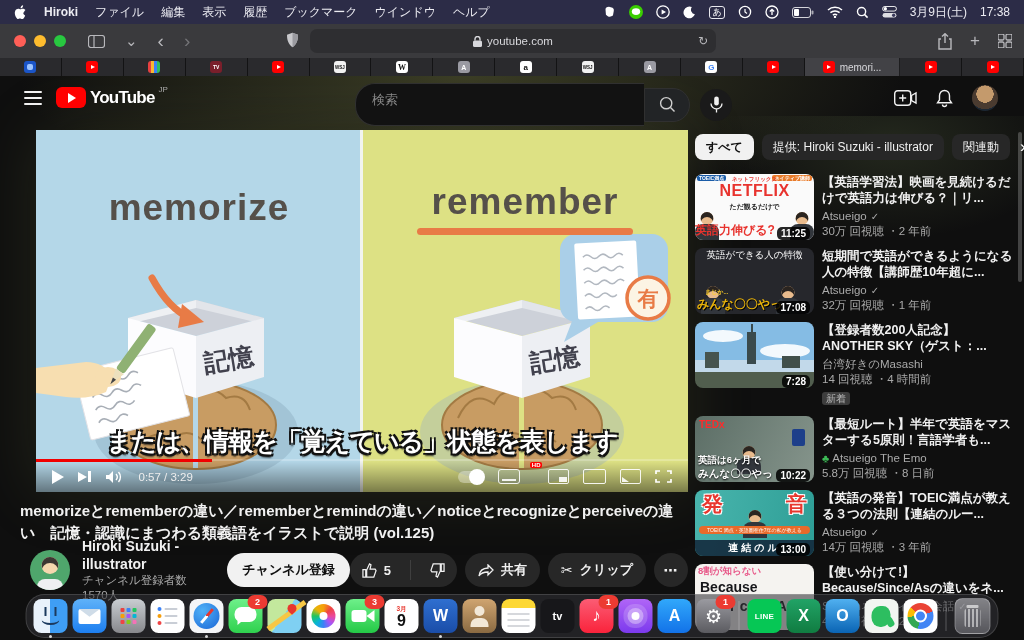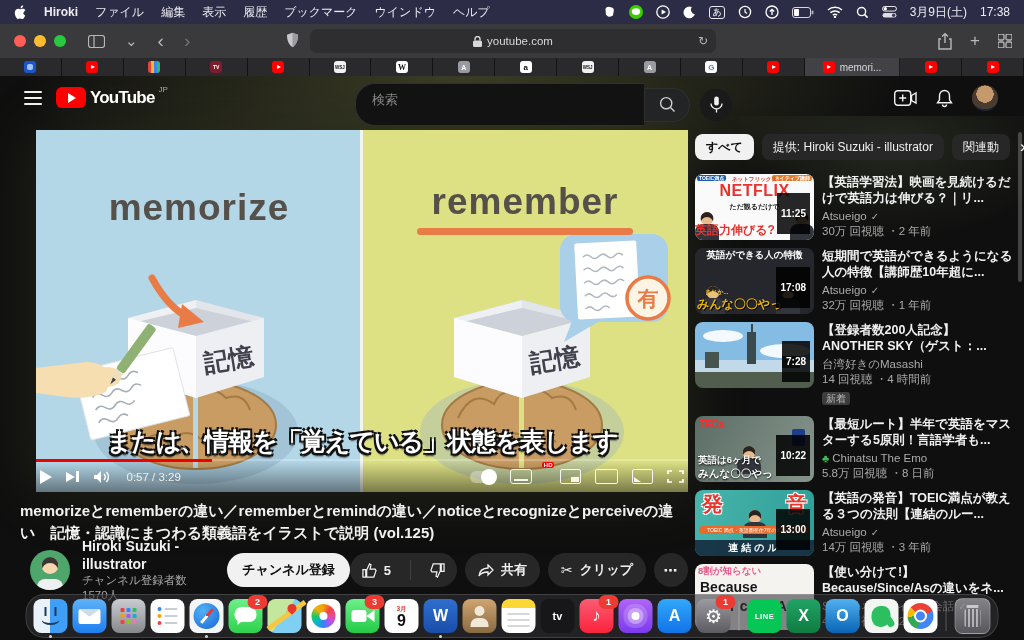--- a/index.html
+++ b/index.html
@@ -73,21 +73,21 @@
   
   .player{position:absolute;left:36px;top:54px;width:652px;height:362px;background:#000;z-index:5;
     box-shadow:0 0 60px rgba(130,140,70,.18);}
   .illus{position:absolute;inset:0;width:100%;height:100%;}
   .subtitle{position:absolute;bottom:34px;left:0;right:0;text-align:center;color:#fff;
     font-size:25px;font-weight:800;letter-spacing:-1px;white-space:nowrap;
     text-shadow:-2px -2px 0 #111,2px -2px 0 #111,-2px 2px 0 #111,2px 2px 0 #111,0 3px 2px #111;}
   .ptrack{position:absolute;bottom:31px;left:0;right:0;height:2px;background:rgba(255,255,255,.22);}
   .pfill{position:absolute;bottom:30.5px;left:0;width:27%;height:3px;background:#f20000;}
   .controls{position:absolute;bottom:0;left:0;right:0;height:31px;display:flex;align-items:center;
-    padding:0 4px;gap:14px;background:linear-gradient(transparent,rgba(0,0,0,.45));}
+    padding:0 16px;gap:14px;background:linear-gradient(transparent,rgba(0,0,0,.45));}
   .ptime{color:#eee;font-size:11.5px;margin-left:2px;white-space:nowrap;}
   .cspacer{flex:1;}
   .cico{display:inline-flex;align-items:center;justify-content:center;height:20px;}
   .playtri{width:0;height:0;border-left:12px solid #fff;border-top:7px solid transparent;border-bottom:7px solid transparent;}
   .nexti{display:flex;align-items:center;}
   .nexti .t{width:0;height:0;border-left:9px solid #fff;border-top:5.5px solid transparent;border-bottom:5.5px solid transparent;}
   .nexti .b{width:2.5px;height:11px;background:#fff;margin-left:1px;}
   .autoplay{width:26px;height:12px;border-radius:7px;background:rgba(255,255,255,.35);position:relative;}
   .autoplay::after{content:"";position:absolute;right:-1px;top:-2px;width:16px;height:16px;border-radius:50%;background:#fff;}
   .ccbox{width:20px;height:13px;border:1.6px solid #fff;border-radius:3px;position:relative;opacity:.9;}
@@ -125,22 +125,22 @@
   
   .chips{position:absolute;left:695px;top:58px;width:315px;display:flex;gap:8px;align-items:center;z-index:6;}
   .chip{height:26px;border-radius:8px;display:flex;align-items:center;padding:0 11px;font-size:12px;
     white-space:nowrap;background:#272727;color:#f1f1f1;flex:none;}
   .chip.sel{background:#f1f1f1;color:#0f0f0f;font-weight:600;}
   .chip.clip{max-width:58px;overflow:hidden;}
   .chips .chev{color:#fff;font-size:17px;margin-left:2px;flex:none;}
   .vlist{position:absolute;left:695px;top:98px;width:322px;z-index:6;}
   .vitem{display:flex;gap:8px;margin-bottom:8px;}
   .thumb{width:119px;height:66px;border-radius:8px;position:relative;overflow:hidden;flex:none;}
-  .dur{position:absolute;right:4px;bottom:6px;background:rgba(0,0,0,.85);color:#fff;font-size:10px;
-    font-weight:600;padding:15px 4px;border-radius:0;z-index:5;}
+  .dur{position:absolute;right:4px;bottom:0;background:rgba(0,0,0,.85);color:#fff;font-size:10px;
+    font-weight:600;padding:1px 4px;border-radius:5px;z-index:5;}
   .dur:empty{display:none;}
   .vmeta{flex:1;min-width:0;line-height:1.3;}
   .vt{color:#f1f1f1;font-size:12.5px;font-weight:600;line-height:16px;max-height:32px;overflow:hidden;margin-bottom:3px;}
   .vc,.vv{color:#aaa;font-size:11.5px;white-space:nowrap;overflow:hidden;}
   .chk{color:#aaa;font-size:10px;margin-left:4px;}
   .clover{color:#3dbb56;margin-right:3px;font-size:11px;}
   .newb{display:inline-block;background:#3d3d3d;color:#b8b8b8;font-size:10px;padding:0 4px;border-radius:3px;margin-top:3px;}
   .pers{position:absolute;width:24px;height:28px;bottom:0;z-index:1;}
   .pers::before{content:"";position:absolute;left:50%;transform:translateX(-50%);top:0;width:13px;height:13px;
     border-radius:50%;background:#e9bb8d;box-shadow:inset 0 5px 0 #2a2420;}
@@ -150,21 +150,21 @@
   
   .t1{background:#fafafa;}
   .t1a{top:2px;width:100%;text-align:center;color:#e8332e;font-size:5.5px;font-weight:700;}
   .t1b{top:8px;width:100%;text-align:center;color:#e8332e;font-size:16px;font-weight:900;letter-spacing:.5px;}
   .t1c{top:28px;width:100%;text-align:center;color:#222;font-size:7px;font-weight:700;}
   .t1d{bottom:1px;width:100%;text-align:left;color:#e8332e;font-size:12px;font-weight:900;}
   .t1e{top:1px;left:2px;background:#1a5ca8;color:#fff;font-size:5px;padding:0 2px;border-radius:2px;font-weight:700;}
   .t1f{top:1px;right:2px;background:#e87b2a;color:#fff;font-size:5px;padding:0 2px;border-radius:2px;font-weight:700;}
   
   .t2{background:#26272c;}
-  .t2a{top:1px;width:100%;text-align:center;color:#fff;font-size:9.5px;font-weight:700;}
+  .t2a{top:1px;width:100%;text-align:center;color:#fff;font-size:9.5px;font-weight:400;}
   .t2b{bottom:17px;left:10px;color:#ffd02a;font-size:6px;font-weight:700;}
   .t2c{bottom:1px;left:2px;color:#eab308;font-size:12px;font-weight:700;text-shadow:1px 1px 0 #000;}
   
   .t3{background:linear-gradient(#85bce4 0 58%,#c2d9ea 58% 76%,#515e4e 76%);}
   .cl1,.cl2{position:absolute;background:rgba(255,255,255,.9);border-radius:50%;}
   .cl1{width:40px;height:12px;left:8px;top:8px;}
   .cl2{width:50px;height:14px;right:4px;top:22px;}
   .b101{position:absolute;left:52px;top:10px;width:9px;height:32px;background:#3a4a4c;}
   .b101::after{content:"";position:absolute;left:3.5px;top:-8px;width:2px;height:8px;background:#3a4a4c;}
   .bl2{position:absolute;left:10px;top:30px;width:14px;height:16px;background:#46544f;}
@@ -724,21 +724,21 @@
         <div class="thumb t4">
           <span class="pers" style="left:42px;bottom:8px;"></span>
           <span class="t4book"></span>
           <span class="tt t4a">TEDx</span>
           <span class="tt t4b">英語は6ヶ月で</span>
           <span class="tt t4c">みんな〇〇やっ</span>
           <span class="dur">10:22</span>
         </div>
         <div class="vmeta">
           <div class="vt">【最短ルート】半年で英語をマスターする5原則！言語学者も...</div>
-          <div class="vc"><span class="clover">♣</span><span>Chinatsu The Emo</span></div>
+          <div class="vc"><span class="clover">♣</span><span>Atsueigo The Emo</span></div>
           <div class="vv">5.8万 回視聴 ・8 日前</div>
         </div>
       </div>
 
       <div class="vitem">
         <div class="thumb t5">
           <span class="pers" style="left:48px;bottom:18px;"></span>
           <span class="tt t5a">
               <span>発</span>
               <span>音</span>

